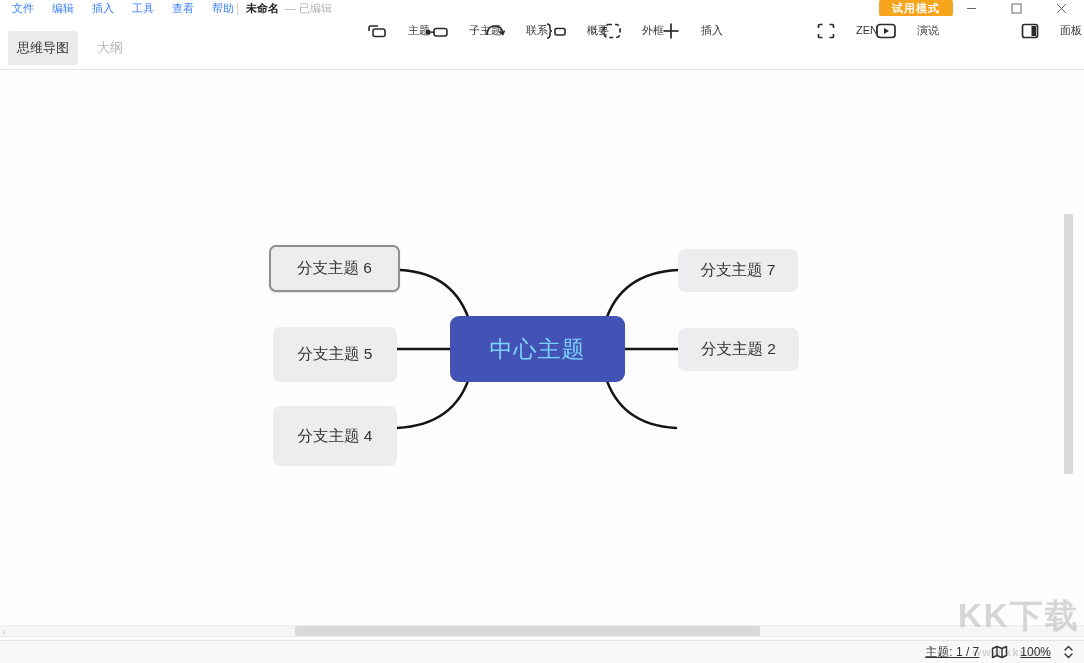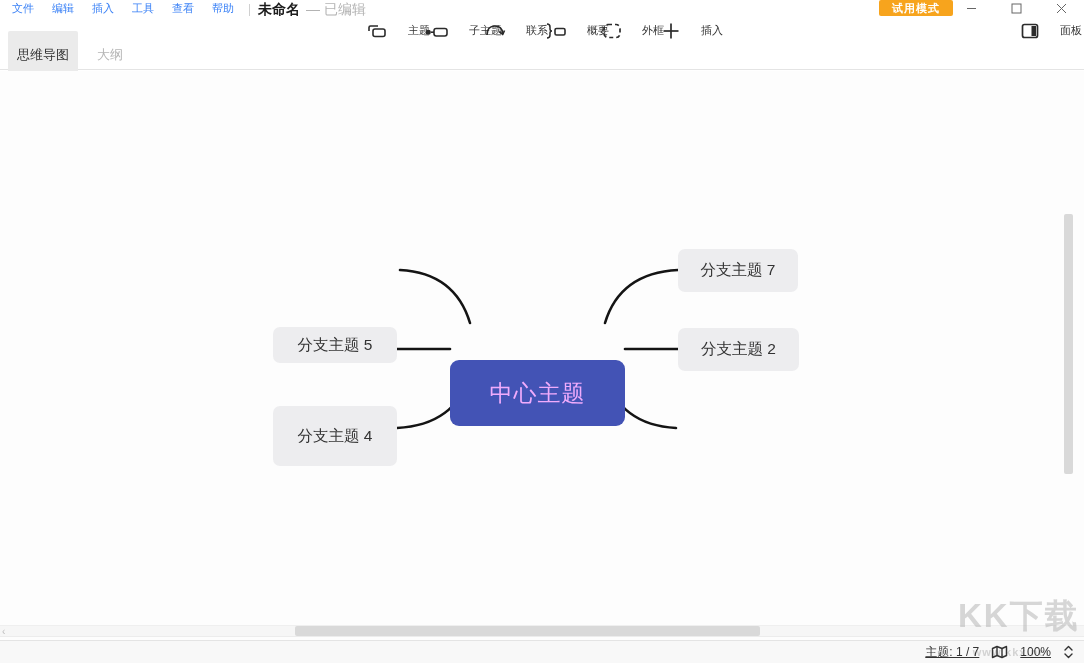--- a/index.html
+++ b/index.html
@@ -4,60 +4,60 @@
 <style>
   * { margin:0; padding:0; box-sizing:border-box; }
   html,body { width:1084px; height:663px; overflow:hidden; }
   body { font-family:"Liberation Sans","DejaVu Sans",sans-serif; background:#fff; color:#333; }
   .window { position:relative; width:1084px; height:663px; background:#fff; overflow:hidden; }
 
   
   .titlebar { position:absolute; left:0; top:0; width:100%; height:17px; background:#fff; }
   .menubar { position:absolute; left:12px; top:1px; display:flex; gap:18px; font-size:11px; color:#3b82f6; }
   .menu-item { cursor:default; white-space:nowrap; }
-  .doc-info { position:absolute; left:241px; top:1px; display:flex; align-items:center; font-size:14px; }
+  .doc-info { position:absolute; left:229px; top:1px; display:flex; align-items:center; font-size:11px; }
   .doc-divider { width:1px; height:12px; background:#d0d0d0; margin:0 8px; }
   .doc-title { font-weight:bold; color:#1c1c1c; }
   .doc-status { color:#b3b3b3; margin-left:6px; }
   .trial-badge { position:absolute; left:879px; top:0; width:74px; height:16px; background:#F7A41D;
                  border-radius:2px; color:#fff; font-size:11px; font-weight:bold; text-align:center;
                  line-height:16px; letter-spacing:1px; cursor:pointer; }
   .win-controls { position:absolute; right:0; top:0; height:17px; display:flex; }
   .win-btn { width:45px; height:17px; display:flex; align-items:center; justify-content:center; cursor:pointer; }
   .win-btn svg { display:block; }
 
   
   .toolbar { position:absolute; left:0; top:17px; width:100%; height:53px; background:#fff;
              border-bottom:1px solid #e4e4e4; }
   .tabs { position:absolute; left:8px; top:14px; display:flex; align-items:center; gap:10px; }
-  .tab { font-size:13px; padding:15px 9px; border-radius:2px; cursor:pointer; white-space:nowrap; }
+  .tab { font-size:13px; padding:8px 9px; border-radius:2px; cursor:pointer; white-space:nowrap; }
   .tab.active { background:#ebebeb; color:#333; }
   .tab.inactive { color:#b5b5b5; }
   .toolgroup { position:absolute; top:3px; display:flex; }
   .toolgroup.main { left:366px; }
   .toolgroup.rightgrp { left:816px; }
   .toolgroup.panelgrp { left:1020px; }
   .tool { width:59px; display:flex; align-items:center; gap:20px; cursor:pointer; }
   .tool .t-icon { height:20px; display:flex; align-items:flex-end; justify-content:center; }
   .tool .t-label { font-size:11px; color:#333; white-space:nowrap; }
 
   
   .canvas { position:absolute; left:0; top:71px; width:1084px; height:569px; background:#fdfdfd; overflow:hidden; }
   .links { position:absolute; left:0; top:0; }
   .topic { position:absolute; display:flex; align-items:center; justify-content:center;
            border-radius:7px; cursor:pointer; white-space:nowrap; }
   .central-topic { left:450px; top:245px; width:175px; height:66px; background:#4353b5;
-                   color:#f0abfc; font-size:23px; letter-spacing:1px; border-radius:9px;margin-top:44px; }
+                   color:#7dd3fc; font-size:23px; letter-spacing:1px; border-radius:9px; }
   .branch { background:#ededef; color:#333; font-size:15.5px; }
   .branch.selected { border:2px solid #8f8f8f; box-shadow:0 1px 2px rgba(0,0,0,.12); }
   .b1 { left:678px; top:178px; width:120px; height:43px; }
   .b2 { left:678px; top:257px; width:121px; height:43px; }
   .b3 { left:676px; top:336px; width:124px; height:43px; }
   .b4 { left:273px; top:335px; width:124px; height:60px; }
-  .b5 { left:273px; top:256px; width:124px; height:36px; }
+  .b5 { left:273px; top:256px; width:124px; height:55px; }
   .b6 { left:269px; top:174px; width:131px; height:47px; }
 
   .canvas-watermark { position:absolute; left:958px; top:523px; font-size:33px; font-weight:bold;
                       color:rgba(175,175,175,.5); letter-spacing:2px; z-index:6; white-space:nowrap; }
 
   
   .hscroll { position:absolute; left:0; top:554px; width:1084px; height:12px; background:#f6f6f6;
              border-top:1px solid #efefef; border-bottom:1px solid #ececec; z-index:5; }
   .hscroll-arrow { position:absolute; left:2px; top:0; font-size:10px; color:#bdbdbd; line-height:12px; }
   .hthumb { position:absolute; left:295px; top:0; width:465px; height:10px; background:#d9d9d9; border-radius:2px; cursor:pointer; }
@@ -175,20 +175,39 @@
         <span class="t-icon">
           <svg width="20" height="18" viewBox="0 0 20 18">
               <line x1="10" y1="1.5" x2="10" y2="16.5" stroke="#2b2b2b" stroke-width="1.7"></line>
               <line x1="2.5" y1="9" x2="17.5" y2="9" stroke="#2b2b2b" stroke-width="1.7"></line>
             </svg>
         </span>
         <span class="t-label">插入</span>
       </div>
     </div>
 
+    <div class="toolgroup rightgrp">
+      <div class="tool">
+        <span class="t-icon">
+          <svg width="20" height="18" viewBox="0 0 20 18">
+              <path d="M2.5 6 V3.5 Q2.5 2.5 3.5 2.5 H6.5 M13.5 2.5 H16.5 Q17.5 2.5 17.5 3.5 V6 M17.5 12 V14.5 Q17.5 15.5 16.5 15.5 H13.5 M6.5 15.5 H3.5 Q2.5 15.5 2.5 14.5 V12" fill="none" stroke="#2b2b2b" stroke-width="1.7"></path>
+            </svg>
+        </span>
+        <span class="t-label">ZEN</span>
+      </div>
+      <div class="tool">
+        <span class="t-icon">
+          <svg width="22" height="18" viewBox="0 0 22 18">
+              <rect x="2" y="2.5" width="18" height="13" rx="3" fill="none" stroke="#2b2b2b" stroke-width="1.7"></rect>
+              <path d="M9 6 L14 9 L9 12 Z" fill="#2b2b2b"></path>
+            </svg>
+        </span>
+        <span class="t-label">演说</span>
+      </div>
+    </div>
 
     <div class="toolgroup panelgrp">
       <div class="tool">
         <span class="t-icon">
           <svg width="20" height="18" viewBox="0 0 20 18">
               <rect x="2.5" y="2.5" width="15" height="13" rx="2" fill="none" stroke="#2b2b2b" stroke-width="1.7"></rect>
               <rect x="11.5" y="4" width="4.5" height="10" fill="#2b2b2b"></rect>
             </svg>
         </span>
         <span class="t-label">面板</span>
@@ -205,20 +224,21 @@
       <path d="M678 278 L625 278" fill="none" stroke="#141414" stroke-width="2.6" stroke-linecap="round"></path>
       <path d="M676 357 Q620 354 605 304" fill="none" stroke="#141414" stroke-width="2.6" stroke-linecap="round"></path>
     </svg>
 
     <div class="topic central-topic">中心主题</div>
 
     <div class="topic branch b1">分支主题 7</div>
     <div class="topic branch b2">分支主题 2</div>
     <div class="topic branch b4">分支主题 4</div>
     <div class="topic branch b5">分支主题 5</div>
+    <div class="topic branch b6 selected">分支主题 6</div>
 
     <div class="canvas-watermark">KK下载</div>
 
     <div class="hscroll">
       <span class="hscroll-arrow">‹</span>
       <div class="hthumb"></div>
     </div>
     <div class="vscroll">
       <div class="vthumb"></div>
     </div>

